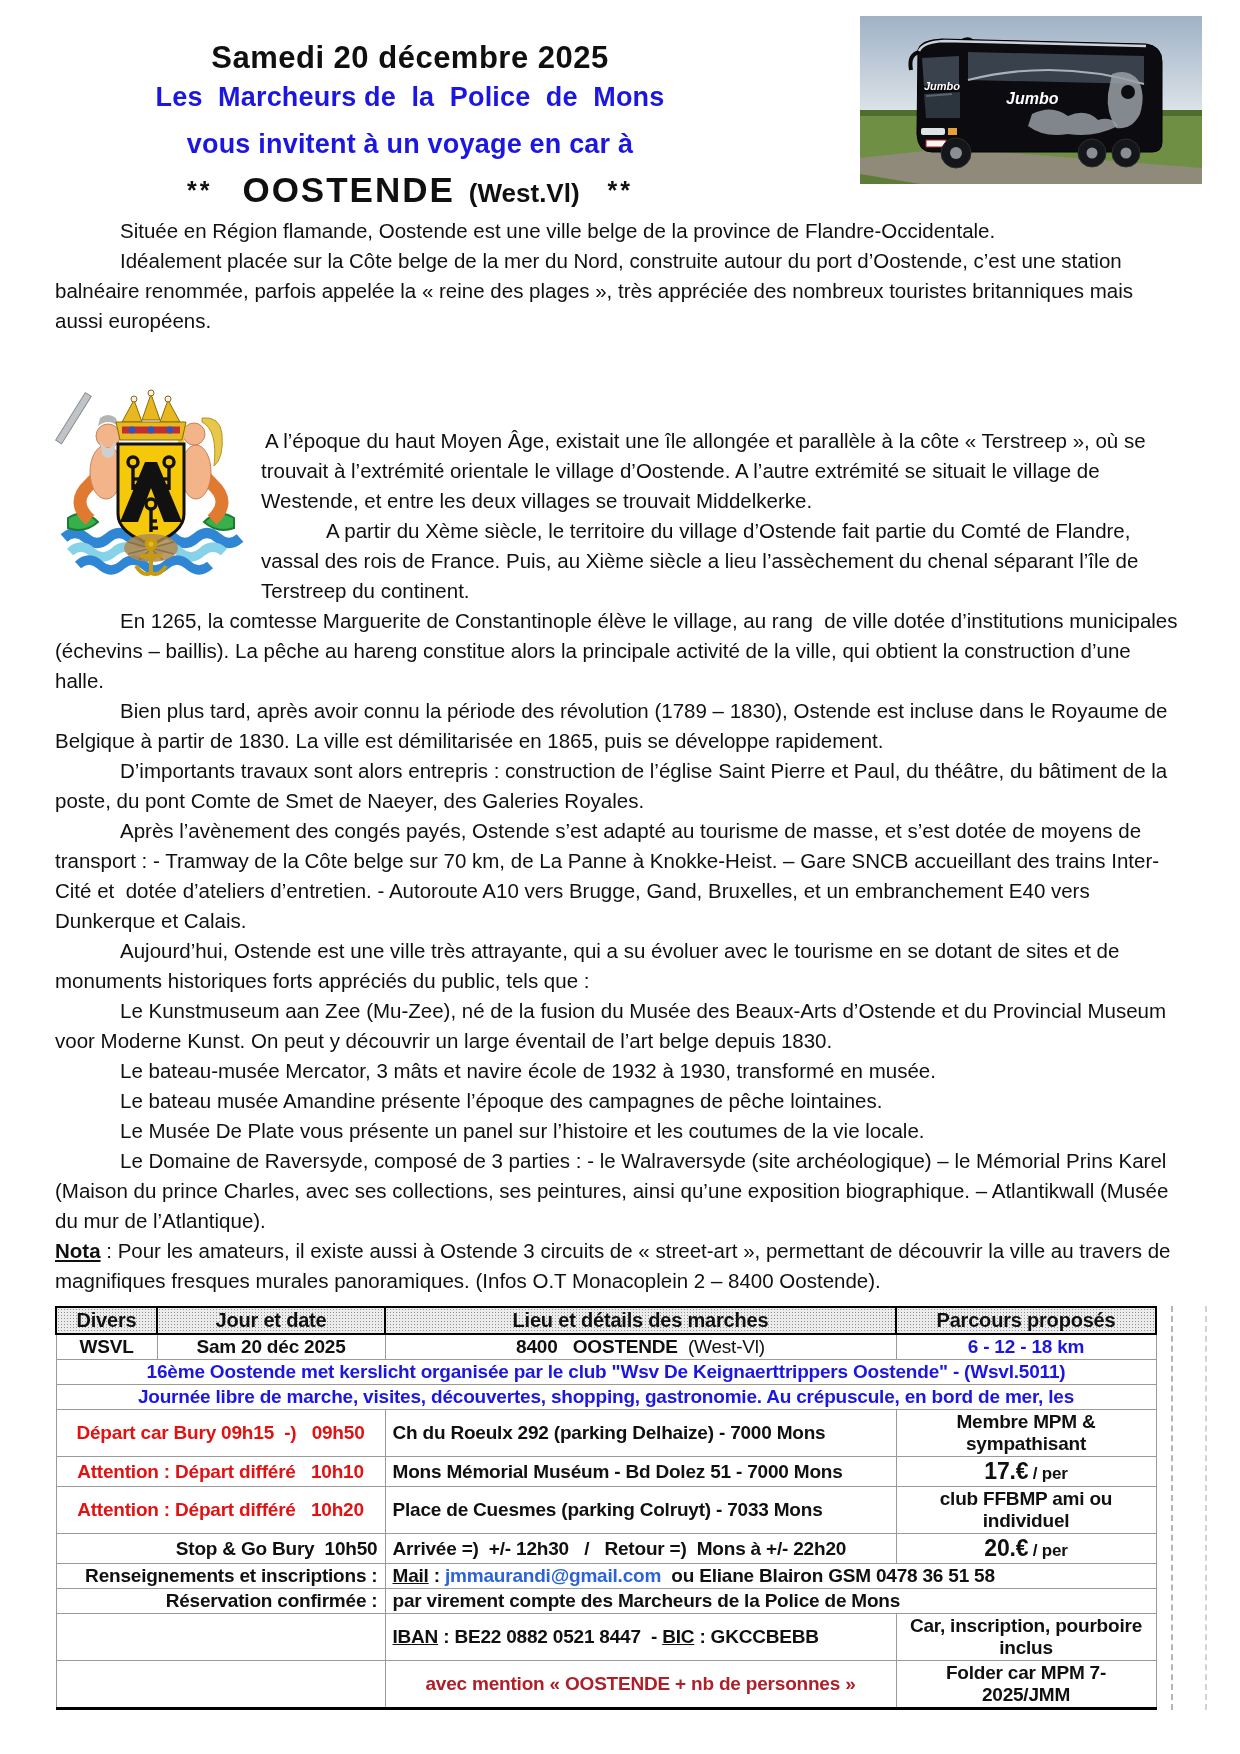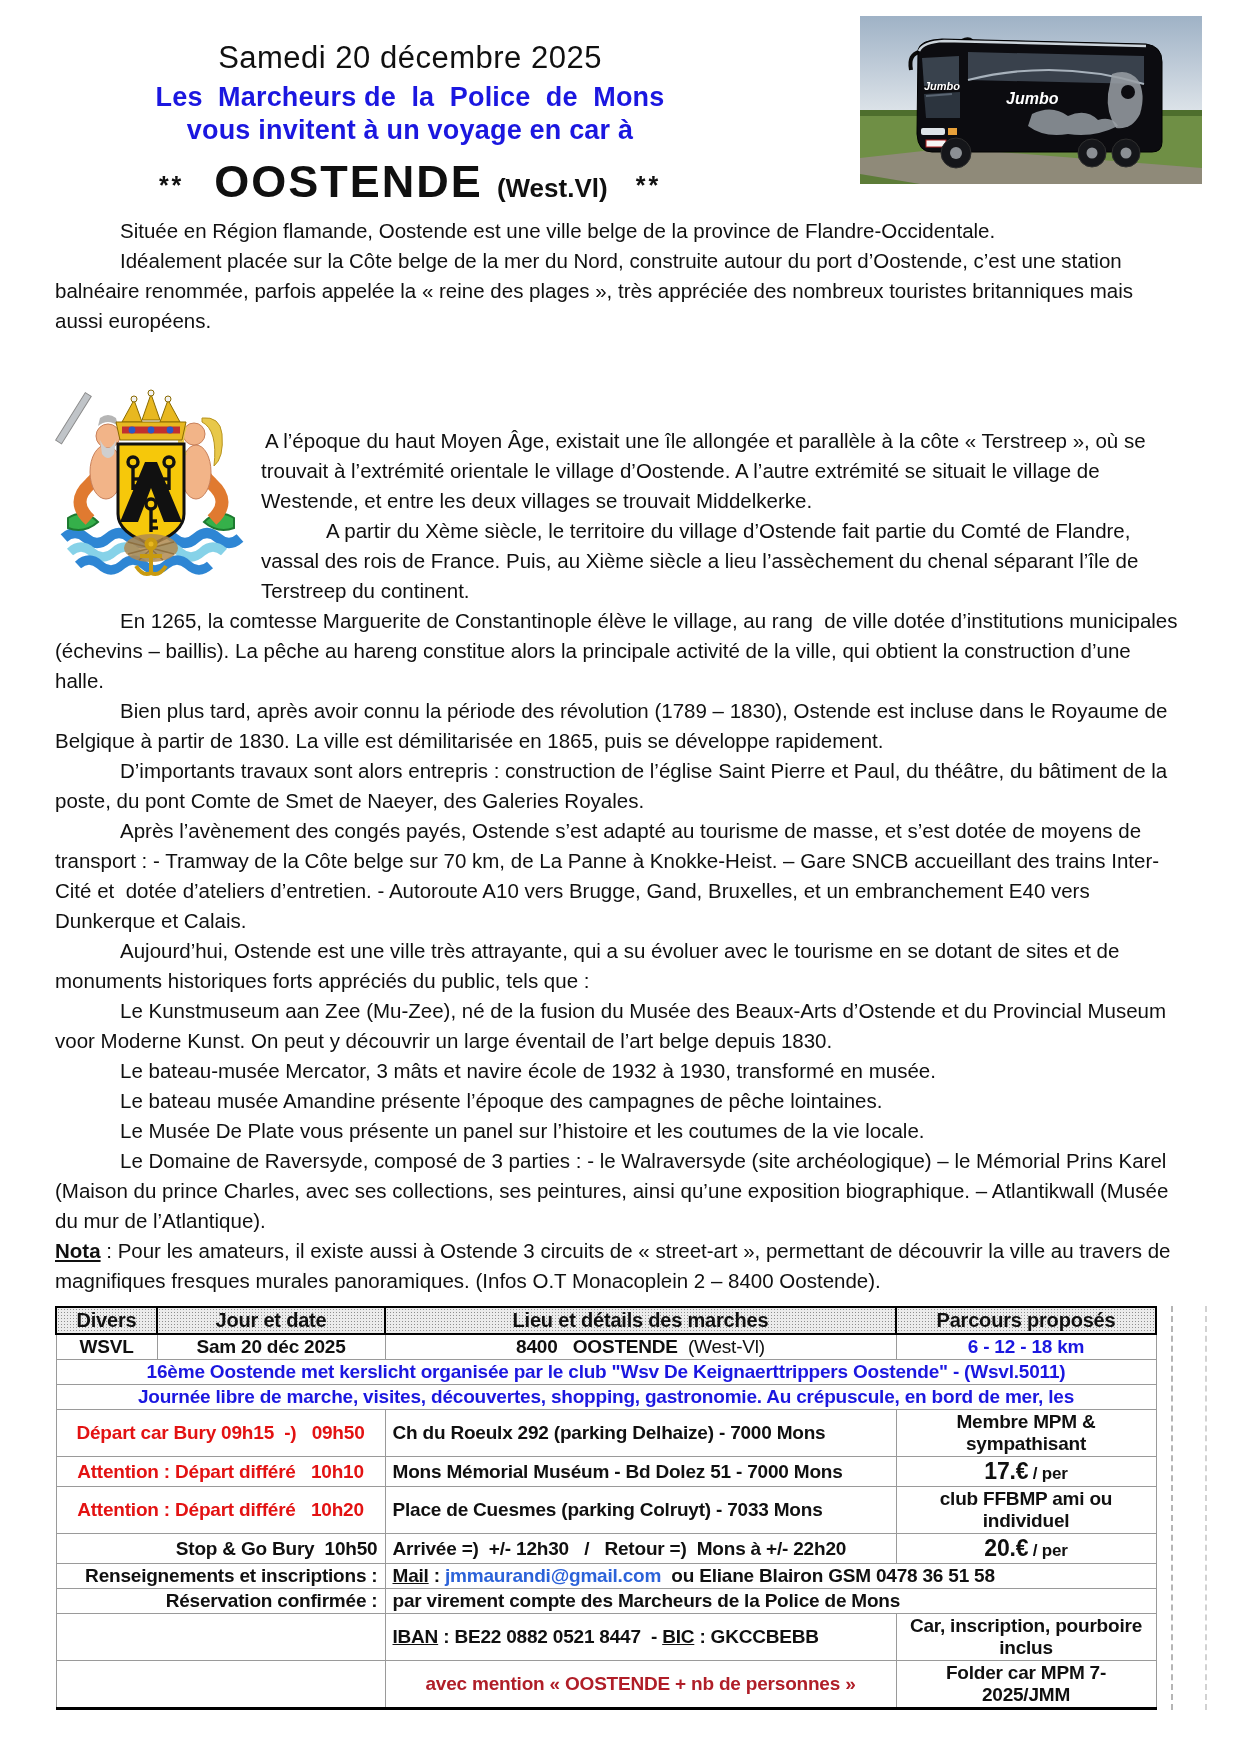--- a/index.html
+++ b/index.html
@@ -10,25 +10,25 @@
     --ink:#101010;
   }
   *{box-sizing:border-box;margin:0;padding:0}
   body{background:#ffffff;font-family:"Liberation Sans",sans-serif;color:var(--ink);}
   .page{position:relative;width:1240px;min-height:1754px;margin:0 auto;background:#fff;
         padding:14px 55px 30px 55px;overflow:hidden;}
 
   
   .hdr{position:relative;height:178px;}
   .hdr-left{width:710px;text-align:center;padding-top:26px;}
-  .hdr-date{font-size:31px;font-weight:400;letter-spacing:.5px;}
+  .hdr-date{font-size:31px;font-weight:700;letter-spacing:.5px;}
   .hdr-blue{color:var(--blue);font-size:27px;font-weight:700;white-space:pre-wrap;margin-top:6px;letter-spacing:.2px;}
   .hdr-dest{margin-top:10px;font-size:26px;font-weight:700;}
   .hdr-dest .stars{font-size:25px;font-weight:700;letter-spacing:3px;vertical-align:3px;}
-  .hdr-dest .city{font-size:45px;font-weight:800;letter-spacing:2px;margin:0 14px 0 30px;}
+  .hdr-dest .city{font-size:35px;font-weight:800;letter-spacing:2px;margin:0 14px 0 30px;}
   .hdr-dest .region{font-size:26px;font-weight:700;margin-right:28px;}
   .bus{position:absolute;top:2px;left:805px;width:342px;height:168px;}
 
   
   .bodytext{margin-top:24px;font-size:20.5px;line-height:30px;white-space:pre-wrap;}
   .para{text-indent:65px;}
   .para.wrap{text-indent:4px;}
   .para.noind{text-indent:0;}
   .coat{float:left;width:192px;height:212px;margin:2px 14px 2px 0;}
   .b{font-weight:700}
@@ -65,21 +65,21 @@
 </style>
 </head>
 <body>
 
 <div class="page">
 
   <div class="hdr">
     <div class="hdr-left">
       <div class="hdr-date">Samedi 20 décembre 2025</div>
       <div class="hdr-blue">Les  Marcheurs de  la  Police  de  Mons</div>
-      <div class="hdr-blue" style="margin-top:2px">vous invitent à un voyage en car à</div>
+      <div class="hdr-blue" style="margin-top:16px">vous invitent à un voyage en car à</div>
       <div class="hdr-dest">
         <span class="stars">**</span><span class="city">OOSTENDE</span><span class="region">(West.Vl)</span><span class="stars">**</span>
       </div>
     </div>
 
     <svg class="bus" viewBox="0 0 342 168" aria-hidden="true">
       <defs>
         <linearGradient id="sky" x1="0" y1="0" x2="0" y2="1">
           <stop offset="0" stop-color="#9fb2c6"></stop>
             <stop offset="1" stop-color="#dfe5ea"></stop>

